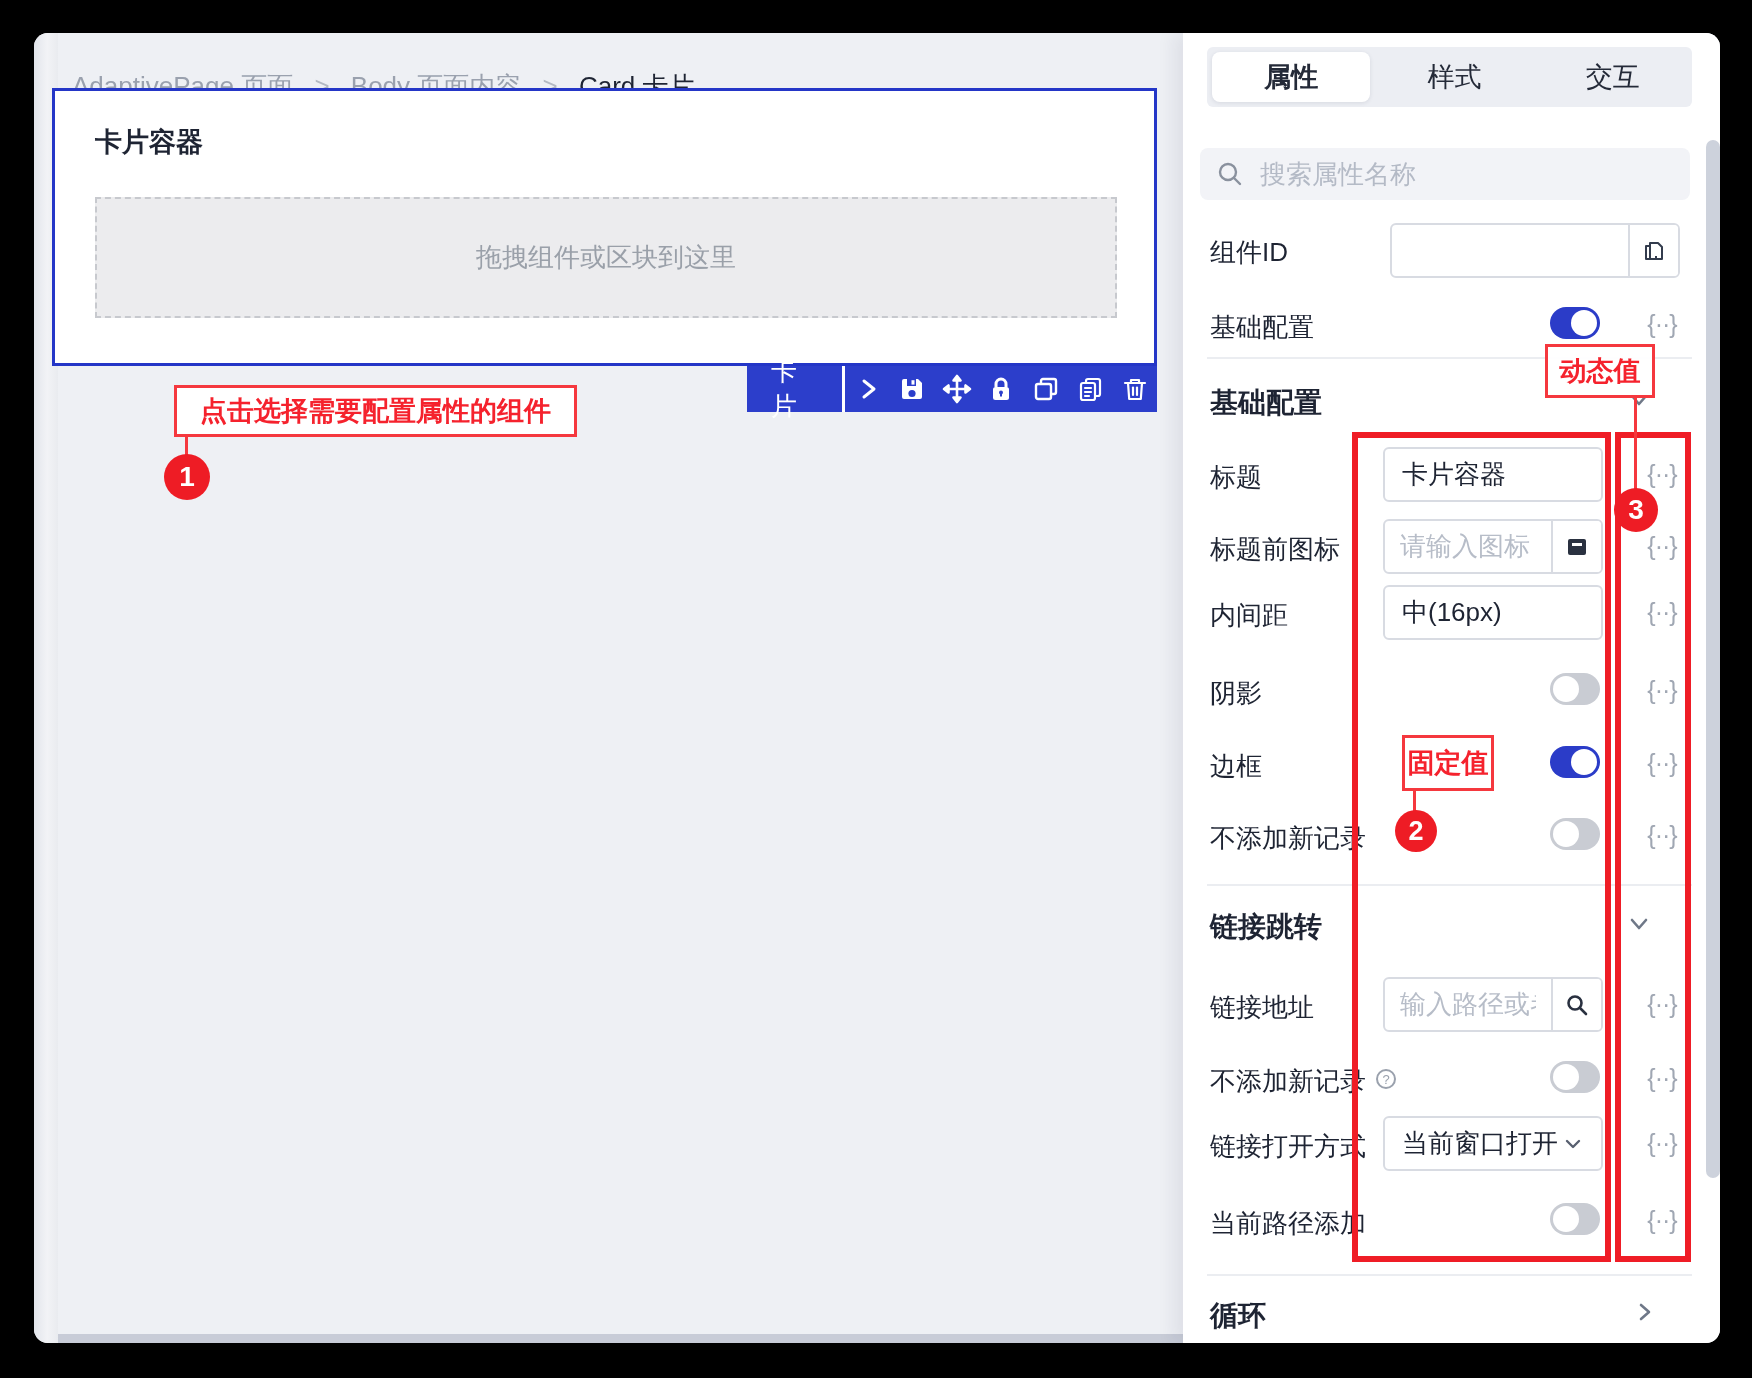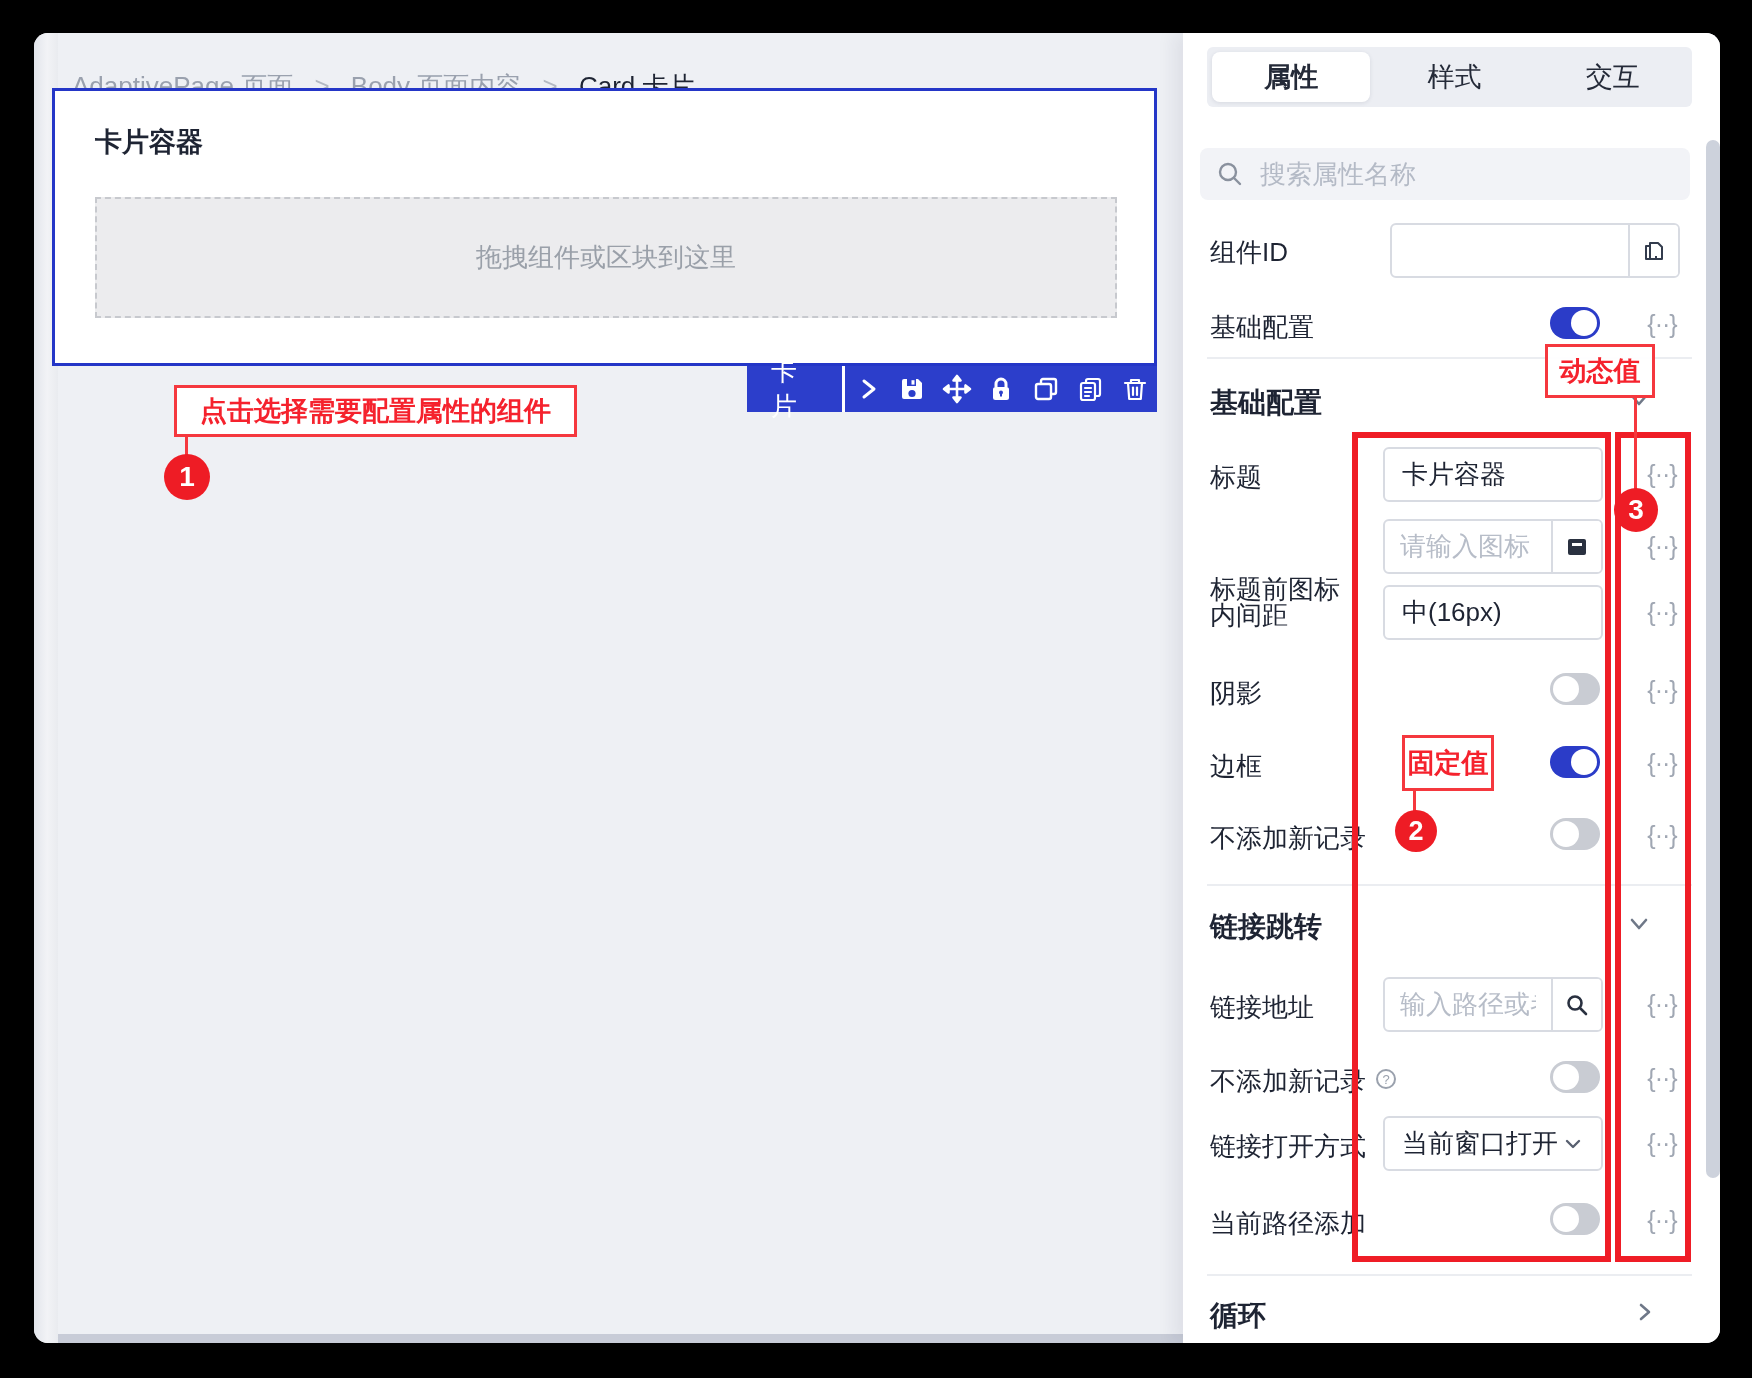--- a/index.html
+++ b/index.html
@@ -245,21 +245,21 @@
 
   <span class="sec-header" style="top:351px;">基础配置</span>
   <svg class="sec-chevron" style="left:1592px;top:354px;" width="26" height="26" viewBox="0 0 26 26">
       <polyline points="6,9 13,17 20,9" fill="none" stroke="#6f7888" stroke-width="2.6" stroke-linecap="round" stroke-linejoin="round"></polyline>
     </svg>
 
   <span class="plabel" style="left:1176px;top:427px;">标题</span>
   <input class="pinput" style="left: 1349px; top: 414px; width: 220px;" value="卡片容器">
   <span class="dyn-icon" style="top:441px;">{··}</span>
 
-  <span class="plabel" style="left:1176px;top:499px;margin-top:40px;">标题前图标</span>
+  <span class="plabel" style="left:1176px;top:499px;">标题前图标</span>
   <div class="igroup" style="left:1349px;top:486px;width:220px;">
     <input placeholder="请输入图标" style="">
     <span class="suffix-btn">
       <svg width="24" height="24" viewBox="0 0 24 24">
         <rect x="3" y="4" width="18" height="16" rx="2" fill="#2a3140"></rect>
         <rect x="7" y="8" width="10" height="3" fill="#fff"></rect>
       </svg>
     </span>
   </div>
   <span class="dyn-icon" style="top:513px;">{··}</span>

